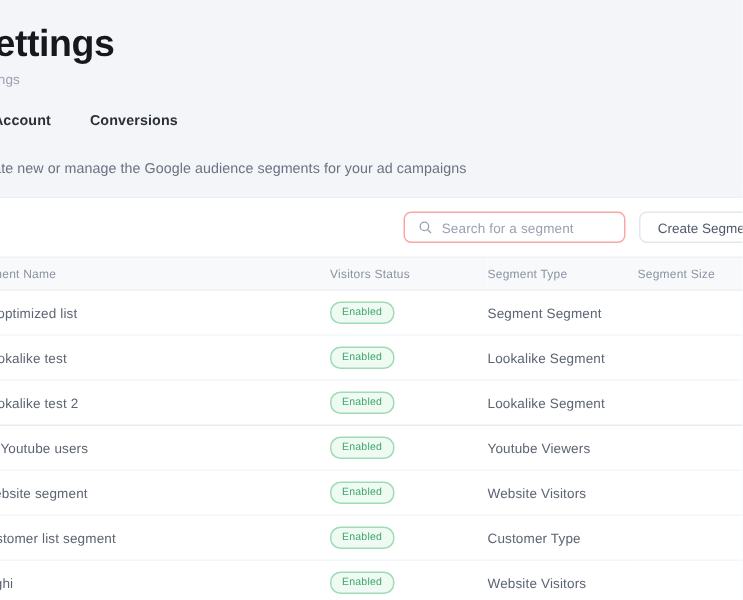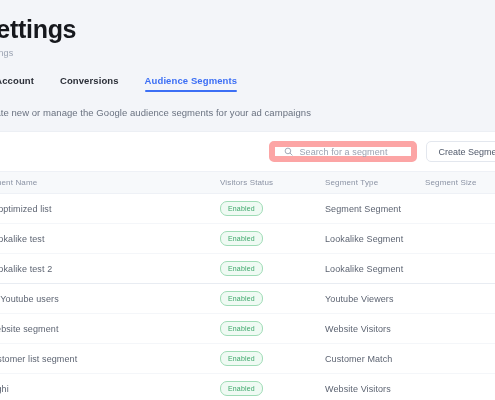--- a/index.html
+++ b/index.html
@@ -110,21 +110,21 @@
     background: #ffffff;
   }
 
   .search-box {
     display: flex;
     align-items: center;
     gap: 6px;
     width: 148px;
     height: 21px;
     padding: 0 9px;
-    border: 6px solid #fca5a5;
+    border: 1px solid #fca5a5;
     border-radius: 5px;
     background: #ffffff;
     box-sizing: border-box;
   }
   .search-box .ph {
     font-size: 9px;
     color: #9aa2b1;
     letter-spacing: 0.1px;
     white-space: nowrap;
   }
@@ -213,21 +213,20 @@
 <div id="app">
   <div class="page">
 
     <div class="page-header">
       <h1 class="page-title">Settings</h1>
       <div class="breadcrumb">Settings</div>
 
       <div class="tabs">
         <div class="tab">Ad Account</div>
         <div class="tab">Conversions</div>
-        <div class="tab active">Audience Segments</div>
       </div>
 
       <div class="tab-description">Create new or manage the Google audience segments for your ad campaigns</div>
     </div>
 
     <div class="card">
 
       <div class="toolbar">
         <div class="search-box">
           <span class="search-icon">
@@ -277,21 +276,21 @@
           </tr>
           <tr>
             <td class="cell-name">Rohan Website segment</td>
             <td><span class="badge">Enabled</span></td>
             <td>Website Visitors</td>
             <td></td>
           </tr>
           <tr>
             <td class="cell-name">Rohan customer list segment</td>
             <td><span class="badge">Enabled</span></td>
-            <td>Customer Match</td>
+            <td>Customer Type</td>
             <td></td>
           </tr>
           <tr>
             <td class="cell-name">test from ghi</td>
             <td><span class="badge">Enabled</span></td>
             <td>Website Visitors</td>
             <td></td>
           </tr>
         </tbody>
       </table>

